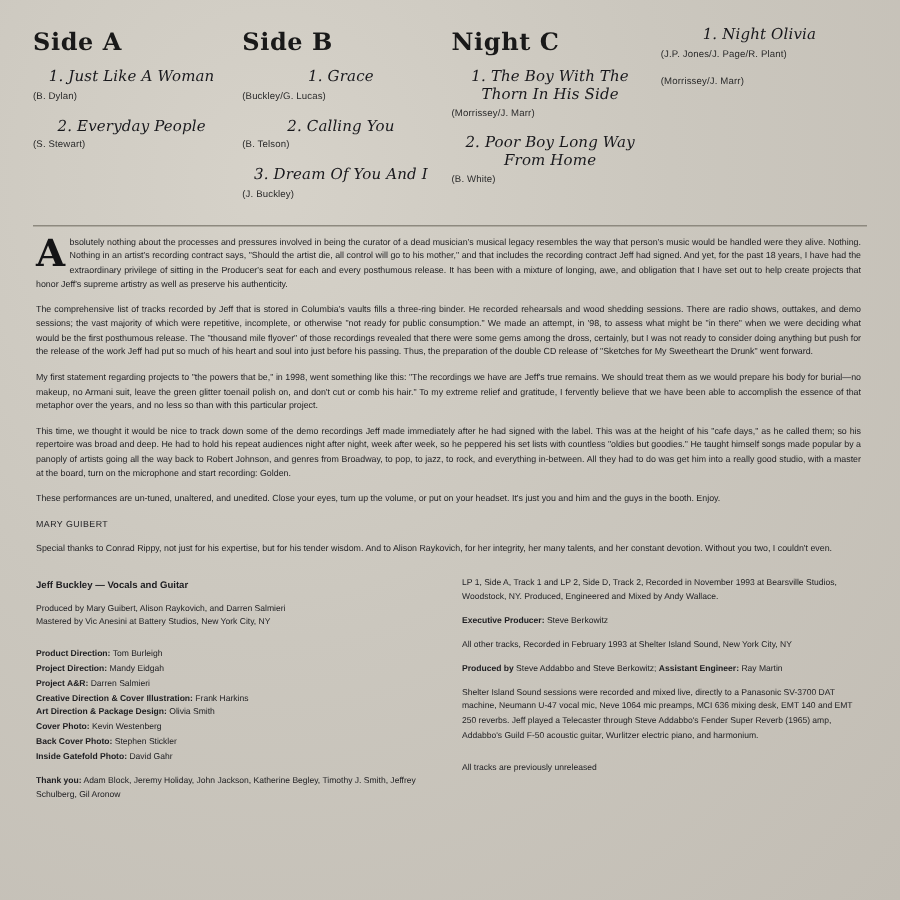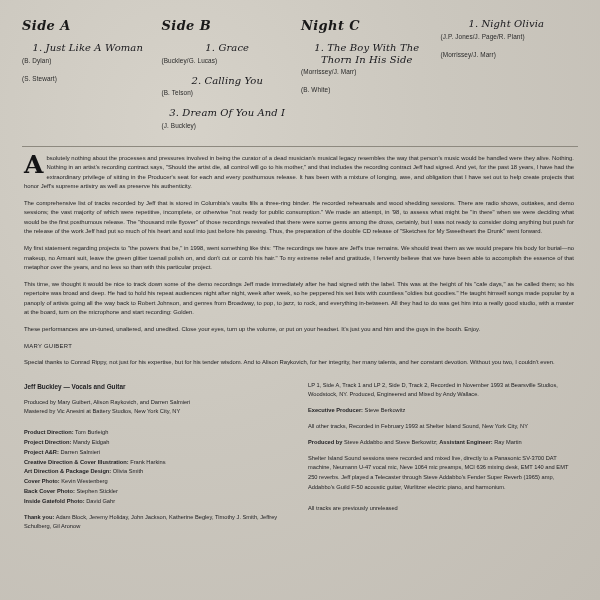--- a/index.html
+++ b/index.html
@@ -29,23 +29,22 @@
     gap: 0;
     padding: 4px 8px 0 10px;
   }
   .track-col {
     width: 25%;
     box-sizing: border-box;
     padding-right: 8px;
   }
   .side-title {
     font-family: "DejaVu Serif", serif;
-    font-style: italic;
     font-weight: bold;
-    font-size: 13px;
+    font-size: 16px;
     letter-spacing: .4px;
     margin-bottom: 9px;
     color: #191919;
   }
   .track {
     margin-bottom: 11px;
   }
   .track-title {
     font-family: "DejaVu Serif", serif;
     font-style: italic;
@@ -132,20 +131,21 @@
 
   <div class="tracks">
 
     <div class="track-col">
       <div class="side-title">Side A</div>
       <div class="track">
         <div class="track-title"><span>1.</span> <span>Just Like A Woman</span></div>
         <div class="track-credit">(B. Dylan)</div>
       </div>
       <div class="track">
+        <div class="track-title"><span>2.</span> <span>Everyday People</span></div>
         <div class="track-credit">(S. Stewart)</div>
       </div>
     </div>
 
     <div class="track-col">
       <div class="side-title">Side B</div>
       <div class="track">
         <div class="track-title"><span>1.</span> <span>Grace</span></div>
         <div class="track-credit">(Buckley/G. Lucas)</div>
       </div>
@@ -159,20 +159,21 @@
       </div>
     </div>
 
     <div class="track-col">
       <div class="side-title">Night C</div>
       <div class="track">
         <div class="track-title"><span>1.</span> <span>The Boy With The Thorn In His Side</span></div>
         <div class="track-credit">(Morrissey/J. Marr)</div>
       </div>
       <div class="track">
+        <div class="track-title"><span>2.</span> <span>Poor Boy Long Way From Home</span></div>
         <div class="track-credit">(B. White)</div>
       </div>
     </div>
 
     <div class="track-col">
       <div class="track">
         <div class="track-title"><span>1.</span> <span>Night Olivia</span></div>
         <div class="track-credit">(J.P. Jones/J. Page/R. Plant)</div>
       </div>
       <div class="track">

